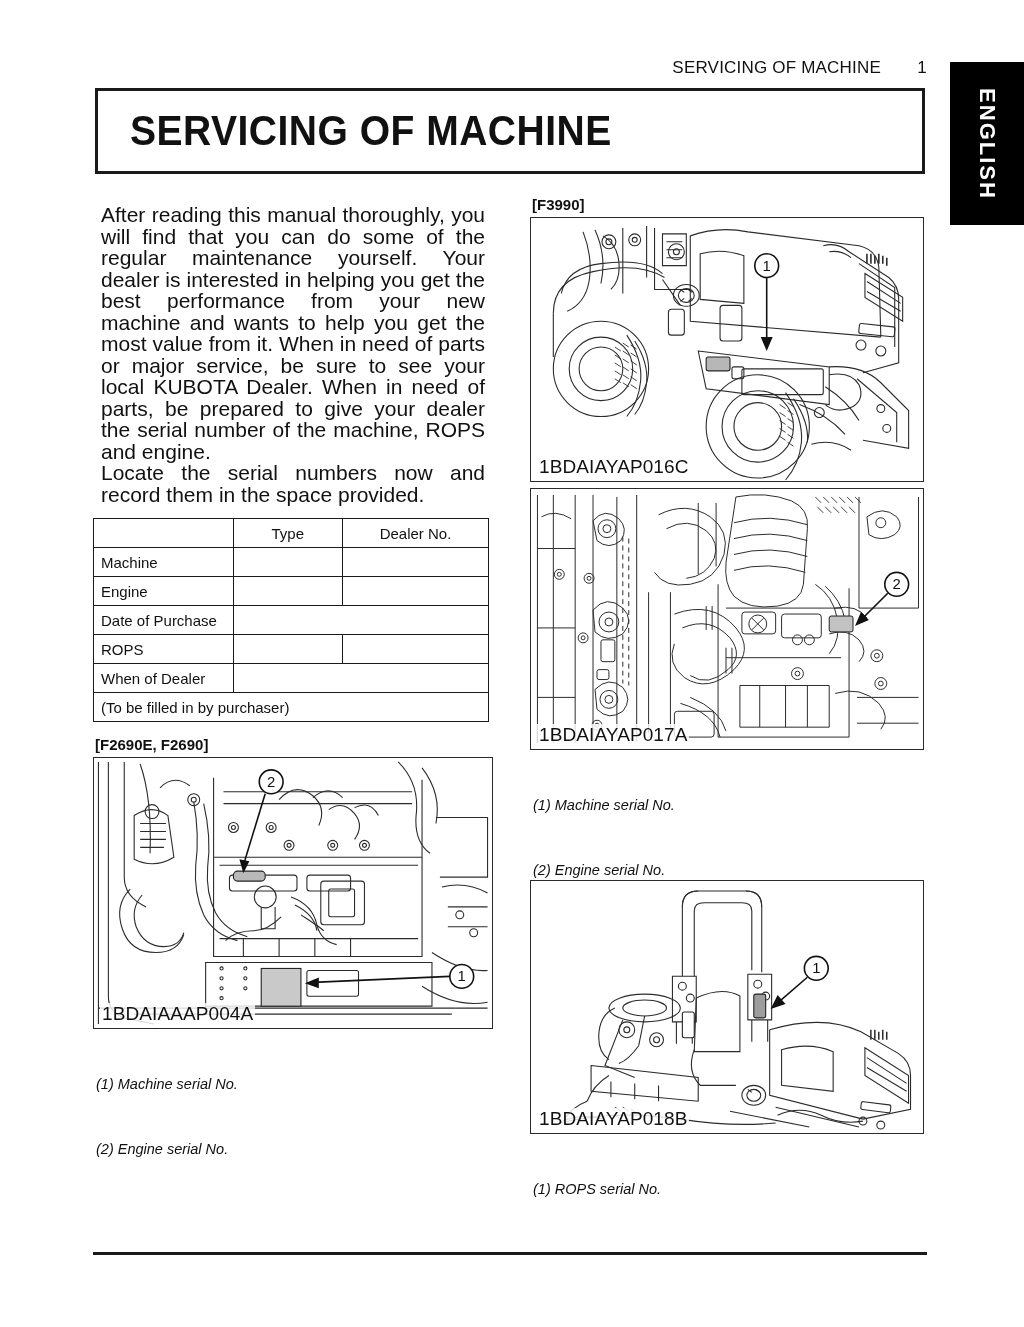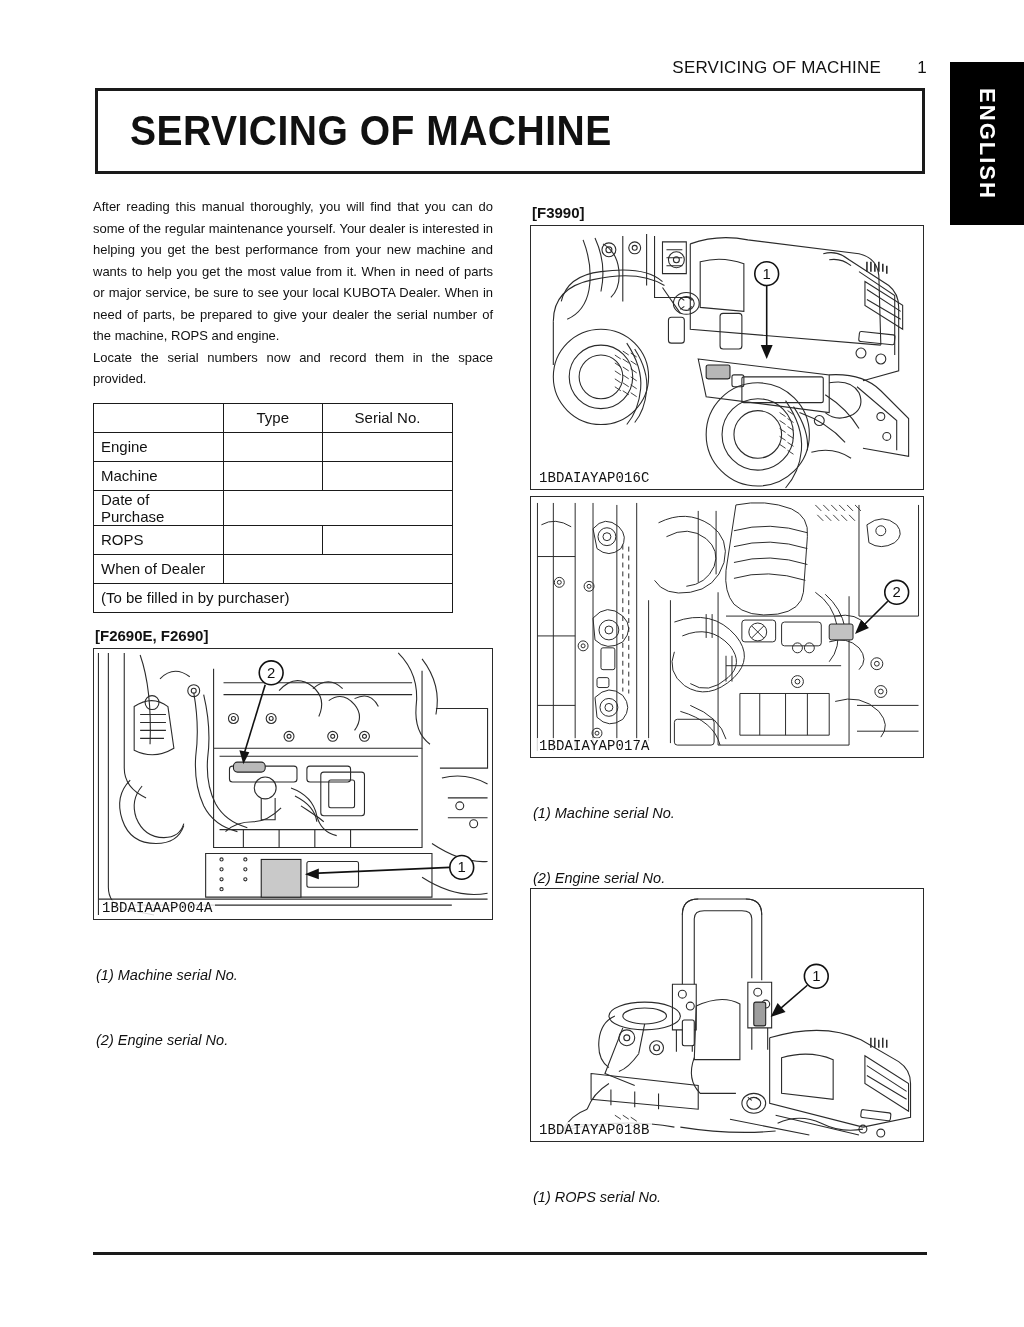--- a/index.html
+++ b/index.html
@@ -58,32 +58,32 @@
     transform: scaleX(.93);
     transform-origin: left center;
     white-space: nowrap;
   }
 
   
   .col-left  { position: absolute; left: 93px;  top: 196px; width: 400px; }
   .col-right { position: absolute; left: 530px; top: 196px; width: 396px; }
 
   .body-text {
-    font-size: 13px;
+    font-size: 21px;
     line-height: 21.5px;
     text-align: justify;
-    margin: 0;
+    margin: 8px;
   }
   .body-text p { margin: 0; }
 
   
   .record-table {
     margin-top: 13px;
     border-collapse: collapse;
-    width: 360px;
+    width: 396px;
     font-size: 15px;
   }
   .record-table td {
     border: 1px solid #1a1a1a;
     height: 28px;
     padding: 0 7px;
     vertical-align: middle;
   }
   .c-label { width: 138px; }
   .c-type  { width: 108px; }
@@ -100,25 +100,24 @@
     position: relative;
     border: 1.5px solid #2a2a2a;
     box-sizing: border-box;
     background: #ffffff;
     overflow: hidden;
   }
   .figure svg { display: block; width: 100%; height: 100%; }
   .fig-code {
     position: absolute;
     left: 6px; bottom: 3px;
-    font-size: 14px;
+    font-size: 19px;
     background: rgba(255,255,255,.82);
     padding: 0 2px;
     letter-spacing: .1px;
-    font-family: Liberation Mono, monospace;
   }
   .fig-caption {
     font-size: 14.5px;
     font-style: italic;
     line-height: 19px;
     margin: 7px 0 0 3px;
   }
   .fig-caption div { white-space: nowrap; margin-top: 46px; }
 
   
@@ -151,29 +150,29 @@
   <div class="body-text">
     <p>After reading this manual thoroughly, you will find that you can do some of the regular maintenance yourself. Your dealer is interested in helping you get the best performance from your new machine and wants to help you get the most value from it. When in need of parts or major service, be sure to see your local KUBOTA Dealer. When in need of parts, be prepared to give your dealer the serial number of the machine, ROPS and engine.</p>
     <p>Locate the serial numbers now and record them in the space provided.</p>
   </div>
 
   <table class="record-table">
     <tbody>
       <tr>
         <td class="c-label"></td>
         <td class="c-type th-cell">Type</td>
-        <td class="c-serial th-cell">Serial No.</td>
-      </tr>
-      <tr>
-        <td>Engine</td>
+        <td class="c-serial th-cell">Dealer No.</td>
+      </tr>
+      <tr>
+        <td>Machine</td>
         <td></td>
         <td></td>
       </tr>
       <tr>
-        <td>Machine</td>
+        <td>Engine</td>
         <td></td>
         <td></td>
       </tr>
       <tr>
         <td>Date of Purchase</td>
         <td colspan="2"></td>
       </tr>
       <tr>
         <td>ROPS</td>
         <td></td>
@@ -298,21 +297,21 @@
 
   <div class="fig-caption">
     <div>(1) Machine serial No.</div>
     <div>(2) Engine serial No.</div>
   </div>
 
 </div>
 
 <div class="col-right">
 
-  <div class="fig-label" style="margin-top:8px;">[F3990]</div>
+  <div class="fig-label" style="margin-top:0;">[F3990]</div>
 
   <div class="figure" style="width:394px;height:265px;">
     <svg viewBox="0 0 394 265">
       <g fill="none" stroke="#2b2b2b" stroke-width="1.1">
 
         <path d="M52 14 q10 26 6 50 q-4 22 -22 30"></path>
         <path d="M64 12 q12 26 6 54"></path>
         <path d="M72 18 q14 8 16 26 q2 18 -8 28"></path>
         <circle cx="78" cy="24" r="7"></circle>
           <circle cx="78" cy="24" r="3"></circle>

